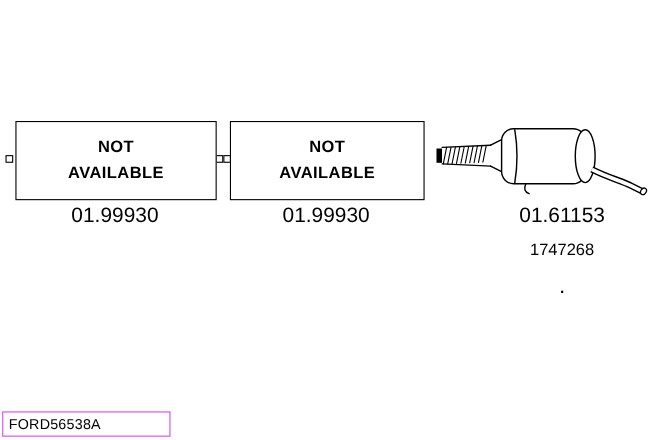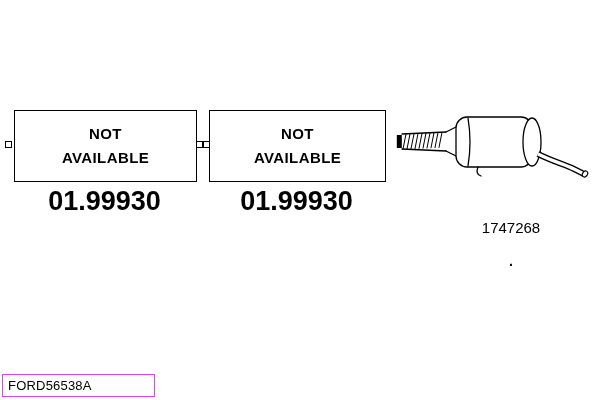--- a/index.html
+++ b/index.html
@@ -22,22 +22,22 @@
     text-align: center;
   }
   .na-text {
     font-weight: bold;
     font-size: 15px;
     line-height: 1.6;
     letter-spacing: 0.4px;
     white-space: pre-line;
   }
   .pn {
-    font-weight: bold;
-    font-size: 27px;
+    font-weight: normal;
+    font-size: 19px;
     text-align: center;
     letter-spacing: 0px;
   }
   .oe {
     font-size: 15px;
     text-align: center;
   }
   .connector {
     width: 5px; height: 5px;
     border: 1px solid #000;
@@ -95,20 +95,21 @@
       <path d="M72 6 q4 24 0 48"></path>
       <ellipse cx="136" cy="30" rx="9" ry="24" fill="#fff"></ellipse>
 
       <path d="M82 55 q-3 7 3 9"></path>
     </g>
 
     <path d="M142 42 C158 50 168 52 178 57 L188 62" stroke="#000" stroke-width="6" fill="none"></path>
     <path d="M142 42 C158 50 168 52 178 57 L188 62" stroke="#fff" stroke-width="3.4" fill="none"></path>
     <ellipse cx="189" cy="62" rx="2.4" ry="3.2" fill="#fff" stroke="#000" stroke-width="1.2" transform="rotate(35 189 62)"></ellipse>
   </svg>
+  <div class="pn abs" style="left:425px;top:186px;width:172px;">01.61153</div>
   <div class="oe abs" style="left:425px;top:219px;width:172px;">1747268</div>
 
   <div class="stray-dot abs" style="left:509px;top:258px;">.</div>
 
   <div class="footer-box abs" style="left:2px;top:374px;width:146px;height:21px;">
     <span>FORD56538A</span>
   </div>
 
 </div>
 

